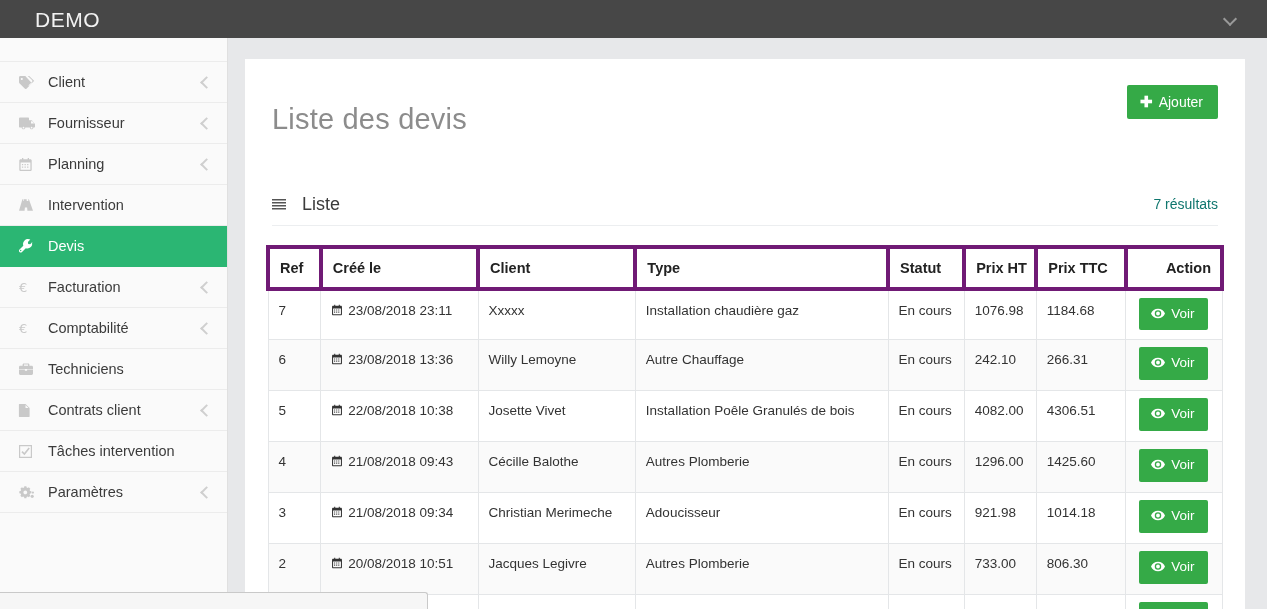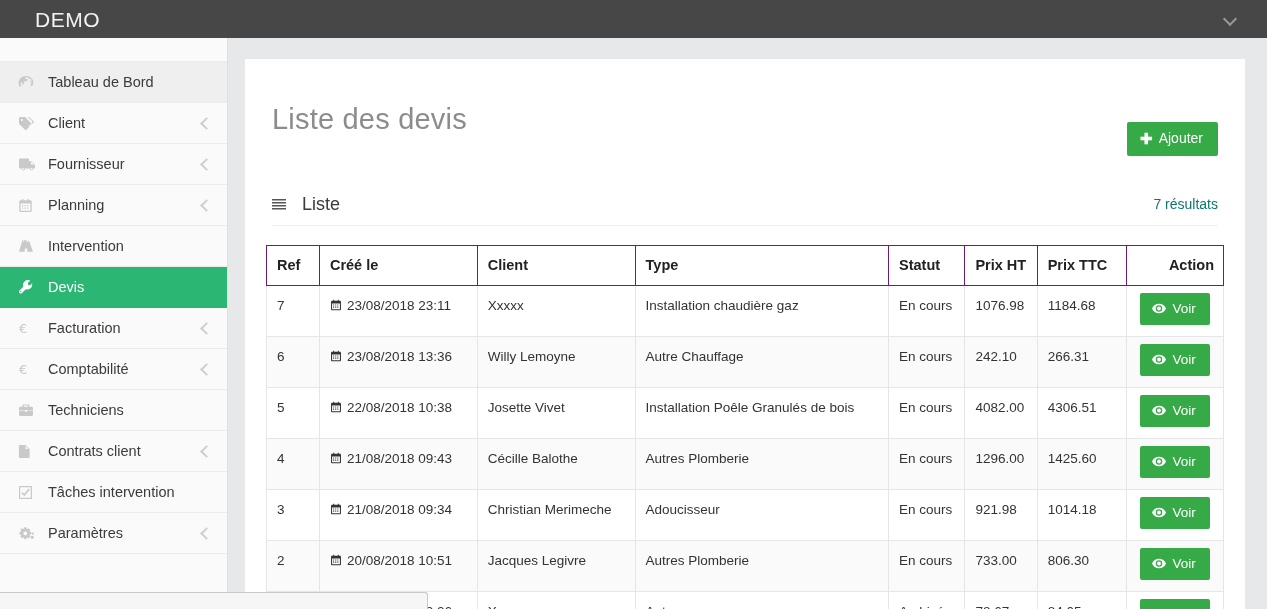--- a/index.html
+++ b/index.html
@@ -113,21 +113,21 @@
   }
   .card {
     position: absolute;
     left: 17px; top: 21px;
     width: 1000px;
     min-height: 560px;
     background: #ffffff;
   }
   .card-head {
     padding: 26px 27px 0 27px;
-    display: flex; align-items: flex-end;
+    display: flex; align-items: flex-start;
   }
   .page-title {
     font-size: 29px;
     font-weight: 300;
     color: #8c8c8c;
     line-height: 1.1;
     letter-spacing: .2px;
   }
   .btn-add {
     margin-left: auto;
@@ -168,21 +168,21 @@
   .results {
     margin-left: auto;
     font-size: 14px;
     color: #0f766e;
   }
 
   
   .tbl-wrap { padding: 19px 21px 0 21px; }
   table { border-collapse: collapse; width: 100%; table-layout: fixed; }
   thead th {
-    border: 1px solid #701a75;
+    border: 4px solid #701a75;
     background: #ffffff;
     font-size: 14.5px;
     font-weight: bold;
     color: #222;
     text-align: left;
     padding: 11px 10px;
     height: 40px;
     white-space: nowrap;
   }
   tbody td {
@@ -252,28 +252,20 @@
   <div class="topbar">
     <div class="brand">DEMO</div>
     <div class="topbar-right">
       <span class="chev-down"></span>
     </div>
   </div>
 
   <nav class="sidebar">
     <div class="sidebar-spacer"></div>
 
-    <div class="nav-item dash">
-      <span class="nav-ico">
-        <svg width="16" height="14" viewBox="0 0 16 14">
-            <path fill="currentColor" d="M8 1C3.9 1 .6 4.1.6 8c0 1.3.4 2.6 1 3.6h2c-.6-.9-1-2.1-1-3.3 0-.5.4-.9.9-.9s.9.4.9.9c0 .6.1 1.1.3 1.6l1.2-.7c-.1-.3-.2-.6-.2-.9C5.7 7 6.7 6 8 6c.3 0 .6.1.9.2l1-1.7c-.5-.3-1.2-.4-1.9-.4-.5 0-.9-.4-.9-.9s.4-.9.9-.9c2.9 0 5.3 2.3 5.3 5.2 0 1.2-.4 2.4-1 3.3h2c.7-1 1-2.3 1-3.6C15.4 4.1 12.1 1 8 1zm5 2.9c.5 0 .9.4.9.9s-.4.9-.9.9-.9-.4-.9-.9.4-.9.9-.9z"></path>
-          </svg>
-      </span>
-      <span class="nav-label">Tableau de Bord</span>
-    </div>
 
     <div class="nav-item">
       <span class="nav-ico">
         <svg width="17" height="14" viewBox="0 0 17 14">
             <path fill="currentColor" d="M7.3 1H2.4C1.6 1 1 1.6 1 2.4v4.9c0 .4.2.8.4 1l5.3 5.3c.6.6 1.5.6 2 0l4.3-4.3c.6-.6.6-1.4 0-2L7.7 1.4C7.6 1.2 7.4 1 7.3 1zm-3.5 4c-.6 0-1-.4-1-1s.4-1 1-1 1 .4 1 1-.5 1-1 1zm12 1.3l-4.3 4.3c-.3.3-.7.3-1 0l-.1-.1 3.6-3.6c.5-.6.5-1.4 0-2L9.8 1h.9c.4 0 .7.1 1 .4l4.1 4.1c.5.2.5.6 0 .8z"></path>
           </svg>
       </span>
       <span class="nav-label">Client</span>
       <span class="nav-caret"></span>
     </div>

